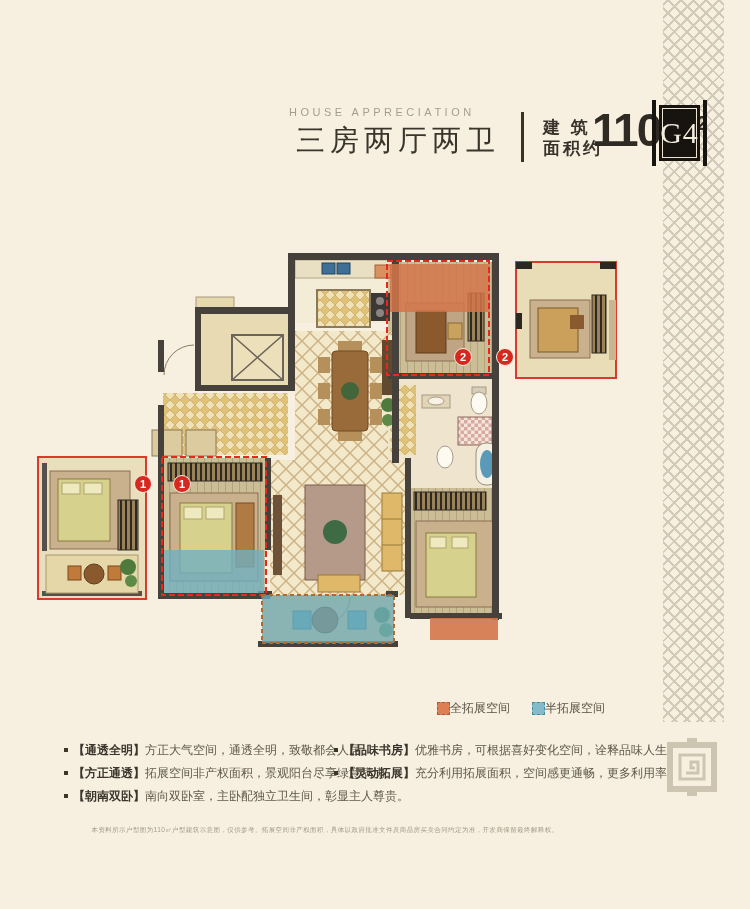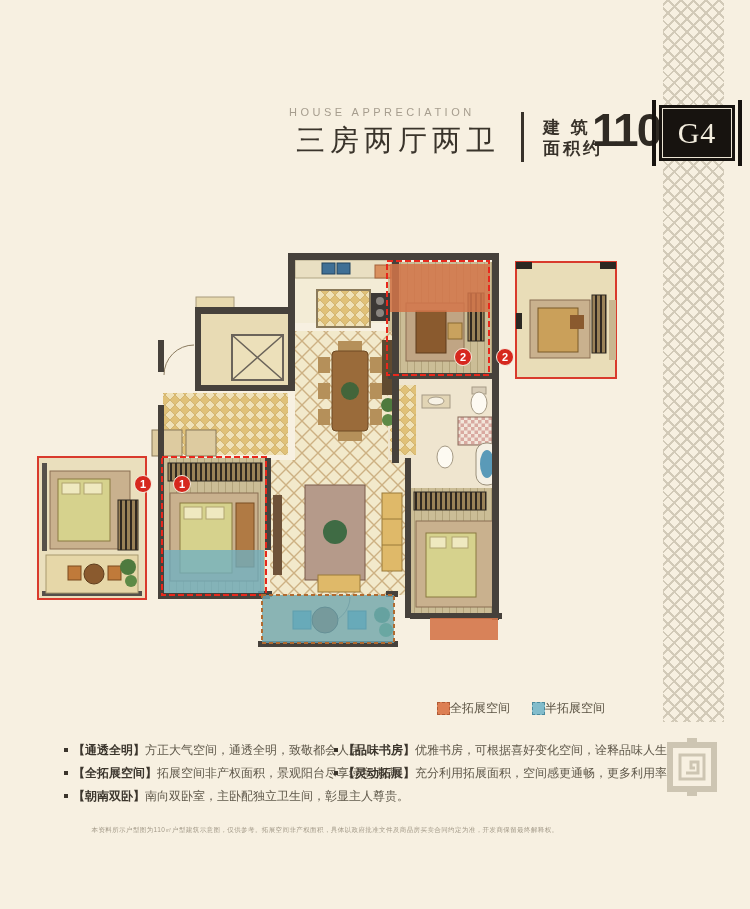--- a/index.html
+++ b/index.html
@@ -17,21 +17,21 @@
   
   .eyebrow{left:289px;top:106px;font-size:11px;letter-spacing:3.5px;color:#a69d8e;}
   .htitle{left:296px;top:121px;font-size:29px;letter-spacing:5px;color:#3a342b;font-weight:500;}
   .hdivider{left:521px;top:112px;width:3px;height:50px;background:#38322a;}
   .area-label{left:543px;top:117px;font-size:17px;font-weight:bold;color:#38322a;
     line-height:21px;letter-spacing:3px;white-space:pre-line;}
   .area-value{left:592px;top:103px;font-size:46px;font-weight:700;letter-spacing:-2px;color:#2f2a23;}
   .area-value sup{font-size:20px;letter-spacing:0;vertical-align:super;}
   .g4-wrap{left:652px;top:100px;display:flex;align-items:center;gap:3px;}
   .g4-bar{width:4px;height:66px;background:#17130f;}
-  .g4-box{width:76px;height:56px;background:#17130f;display:flex;align-items:center;justify-content:center;
+  .g4-box{width:41px;height:56px;background:#17130f;display:flex;align-items:center;justify-content:center;
     box-shadow:inset 0 0 0 3px #17130f,inset 0 0 0 4px #ece5d4;}
   .g4-box span{color:#f2ecdd;font-family:"Liberation Serif",serif;font-size:30px;letter-spacing:1px;}
 
   
   .legend{left:437px;top:700px;display:flex;gap:22px;align-items:center;font-size:12px;color:#5a5242;}
   .legend .item{display:flex;align-items:center;}
   .sw{width:13px;height:13px;box-sizing:border-box;}
   .sw-full{background:#dd7f53;border:1px dashed #b05a34;}
   .sw-half{background:#82bccb;border:1px dashed #4c8a9c;}
 
@@ -264,21 +264,21 @@
     <span>全拓展空间</span>
   </div>
   <div class="item">
     <span class="sw sw-half"></span>
     <span>半拓展空间</span>
   </div>
 </div>
 
 <div class="abs feat-col feat-left">
   <div><span class="bullet"></span><span class="tag">【通透全明】</span><span>方正大气空间，通透全明，致敬都会人居。</span></div>
-  <div><span class="bullet"></span><span class="tag">【全拓展空间】</span><span>拓展空间非产权面积，景观阳台尽享绿意满满。</span></div>
+  <div><span class="bullet"></span><span class="tag">【方正通透】</span><span>拓展空间非产权面积，景观阳台尽享绿意满满。</span></div>
   <div><span class="bullet"></span><span class="tag">【朝南双卧】</span><span>南向双卧室，主卧配独立卫生间，彰显主人尊贵。</span></div>
 </div>
 <div class="abs feat-col feat-right">
   <div><span class="bullet"></span><span class="tag">【品味书房】</span><span>优雅书房，可根据喜好变化空间，诠释品味人生。</span></div>
   <div><span class="bullet"></span><span class="tag">【灵动拓展】</span><span>充分利用拓展面积，空间感更通畅，更多利用率。</span></div>
 </div>
 
 <div class="abs disclaimer">本资料所示户型图为110㎡户型建筑示意图，仅供参考。拓展空间非产权面积，具体以政府批准文件及商品房买卖合同约定为准，开发商保留最终解释权。</div>
 
 <svg class="abs seal" width="58" height="58" viewBox="0 0 58 58">

